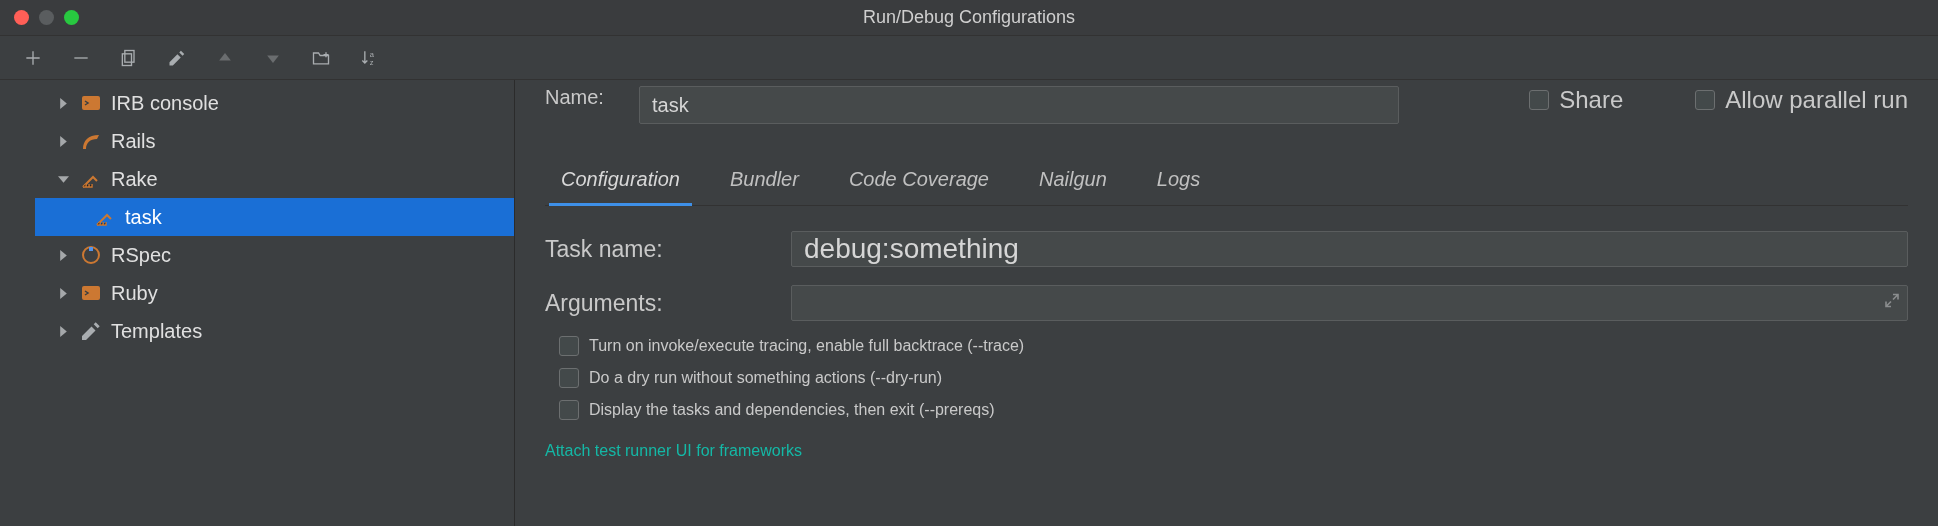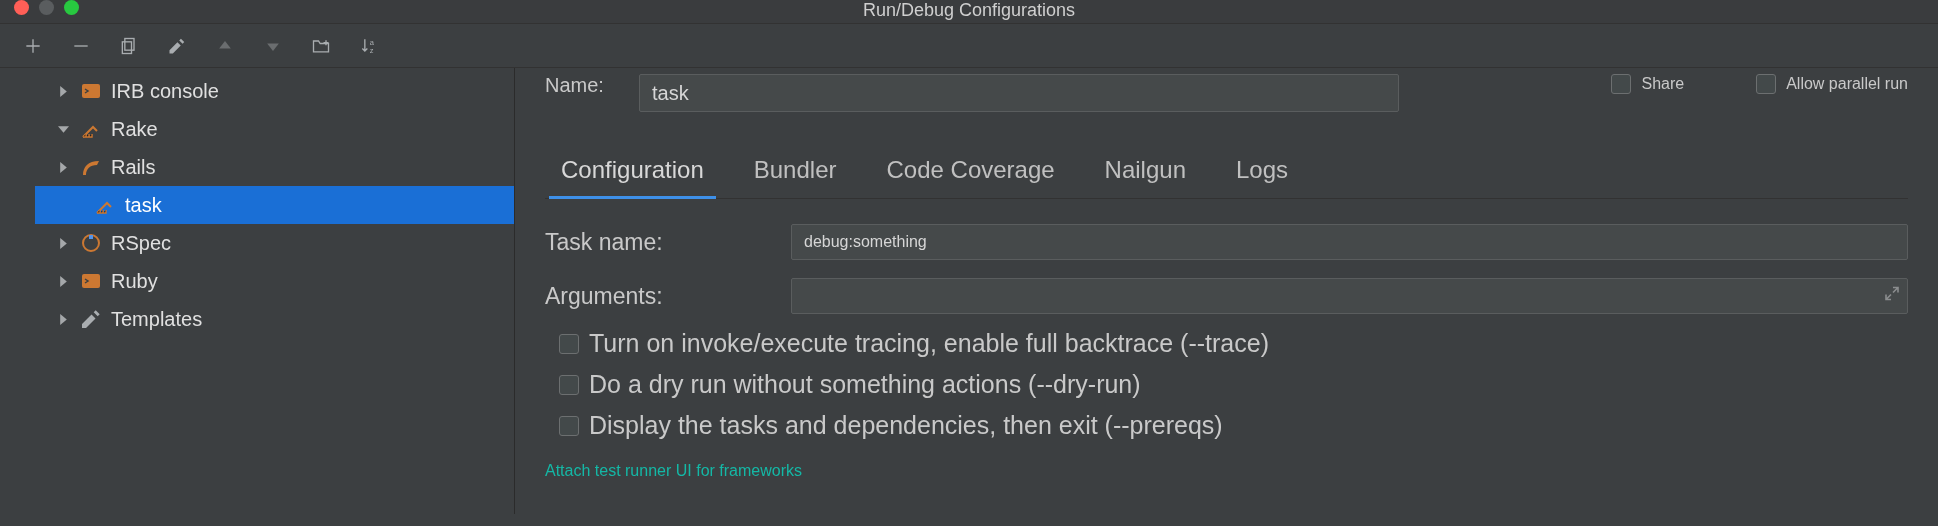--- a/index.html
+++ b/index.html
@@ -6,24 +6,25 @@
   html, body { width: 1938px; height: 526px; overflow: hidden; }
   body {
     font-family: -apple-system, "Helvetica Neue", Arial, sans-serif;
     background: #3c3f41;
     color: #bbbbbb;
     font-size: 18px;
   }
 
   
   .titlebar {
-    height: 24px;
+    height: 36px;
     background: #3a3c3e;
     border-bottom: 1px solid #323232;
     display: flex;
+    align-items: center;
     position: relative;
   }
   .traffic { display: flex; gap: 10px; margin-left: 14px; }
   .traffic span { width: 15px; height: 15px; border-radius: 50%; display: block; }
   .t-close { background: #ff5f57; }
   .t-min   { background: #5a5d5f; }
   .t-max   { background: #28c840; }
   .titlebar .title {
     position: absolute; left: 0; right: 0; text-align: center;
     font-size: 18px; color: #cfcfcf; pointer-events: none;
@@ -66,44 +67,44 @@
 
   
   .panel { flex: 1; padding: 6px 30px 0 30px; display: flex; flex-direction: column; }
   .name-row { display: flex; align-items: flex-start; height: 50px; gap: 24px; }
   .name-row .lbl { font-size: 20px; color: #c9c9c9; width: 70px; }
   .name-row input.name {
     flex: 0 0 760px; height: 38px; background: #45494a; border: 1px solid #5a5d5e;
     color: #d6d6d6; font-size: 20px; padding: 0 12px; border-radius: 2px;
   }
   .name-row .spacer { flex: 1; }
-  .chk { display: inline-flex; align-items: center; gap: 10px; color: #c9c9c9; font-size: 16px; }
+  .chk { display: inline-flex; align-items: center; gap: 10px; color: #c9c9c9; font-size: 24px; }
   .chk .box { width: 20px; height: 20px; border: 1px solid #6c6f70; border-radius: 3px; background: #43494a; }
 
   .tab-row { display: flex; gap: 42px; border-bottom: 1px solid #323232; margin-top: 22px; padding-left: 12px;}
-  .tab { padding: 10px 4px 14px; font-size: 24px; color: #c0c0c0; position: relative; cursor: default;}
+  .tab { padding: 10px 4px 14px; font-size: 20px; color: #c0c0c0; position: relative; cursor: default; font-style: italic;}
   .tab.active { color: #d8d8d8; }
   .tab.active::after {
     content: ""; position: absolute; left: -8px; right: -8px; bottom: -1px; height: 3px; background: #3e90e8;
   }
 
   .form { margin-top: 16px; }
   .form-row { display: flex; align-items: center; height: 54px; }
   .form-row .flabel { width: 246px; font-size: 23px; color: #c9c9c9; }
   .form-row input.ftext {
     flex: 1; height: 36px; background: #45494a; border: 1px solid #5a5d5e;
-    color: #d6d6d6; font-size: 16px; padding: 0 12px; border-radius: 2px;
+    color: #d6d6d6; font-size: 28px; padding: 0 12px; border-radius: 2px;
   }
   .form-row .argwrap { flex:1; position: relative; }
   .form-row .argwrap input { width: 100%; }
   .expand-ico { position: absolute; right: 8px; top: 50%; transform: translateY(-50%); color: #8a8d8e; }
   .expand-ico svg { width: 16px; height: 16px; }
 
   .checks { margin-top: 6px; padding-left: 14px; display:flex; flex-direction:column; gap: 12px;}
-  .checks .chk { font-size: 25px; }
+  .checks .chk { font-size: 16px; }
 
   .attach { margin-top: 22px; font-size: 16px; color: #14b8a6; }
 
   
   .stroke { fill: none; stroke: currentColor; stroke-width: 1.6; }
   .fill { fill: currentColor; }
 </style>
 </head>
 <body>
 
@@ -178,44 +179,44 @@
             <rect x="3" y="5" width="18" height="14" rx="2" fill="#cc7832"></rect>
             <path d="M6 10l3 2-3 2" stroke="#3c3f41" stroke-width="1.5" fill="none"></path>
           </svg>
         </span>
       <span>IRB console</span>
     </div>
 
     <div class="node">
       <span class="arrow">
           <svg viewBox="0 0 10 10">
+            <path class="fill" d="M2 0l6 5-6 5z"></path>
+          </svg>
+        </span>
+      <span class="cfg-icon">
+          <svg viewBox="0 0 24 24">
+            <path d="M4 20c0-8 5-14 16-14l-2 4c-7 0-11 4-11 10H4z" fill="#cc7832"></path>
+          </svg>
+        </span>
+      <span>Rails</span>
+    </div>
+
+    <div class="node">
+      <span class="arrow">
+          <svg viewBox="0 0 10 10">
             <path class="fill" d="M0 2l5 6 5-6z"></path>
           </svg>
         </span>
       <span class="cfg-icon">
           <svg viewBox="0 0 24 24">
             <path d="M4 20l10-10 4 4" stroke="#cc7832" stroke-width="2" fill="none"></path>
             <path d="M4 20h3v-3M7 20h3v-3M10 20h3v-3" stroke="#cc7832" stroke-width="1.4"></path>
           </svg>
         </span>
       <span>Rake</span>
-    </div>
-
-    <div class="node">
-      <span class="arrow">
-          <svg viewBox="0 0 10 10">
-            <path class="fill" d="M2 0l6 5-6 5z"></path>
-          </svg>
-        </span>
-      <span class="cfg-icon">
-          <svg viewBox="0 0 24 24">
-            <path d="M4 20c0-8 5-14 16-14l-2 4c-7 0-11 4-11 10H4z" fill="#cc7832"></path>
-          </svg>
-        </span>
-      <span>Rails</span>
     </div>
 
     <div class="node child selected">
       <span class="cfg-icon">
           <svg viewBox="0 0 24 24">
             <path d="M4 20l10-10 4 4" stroke="#cc7832" stroke-width="2" fill="none"></path>
             <path d="M4 20h3v-3M7 20h3v-3M10 20h3v-3" stroke="#cc7832" stroke-width="1.4"></path>
           </svg>
         </span>
       <span>task</span>

